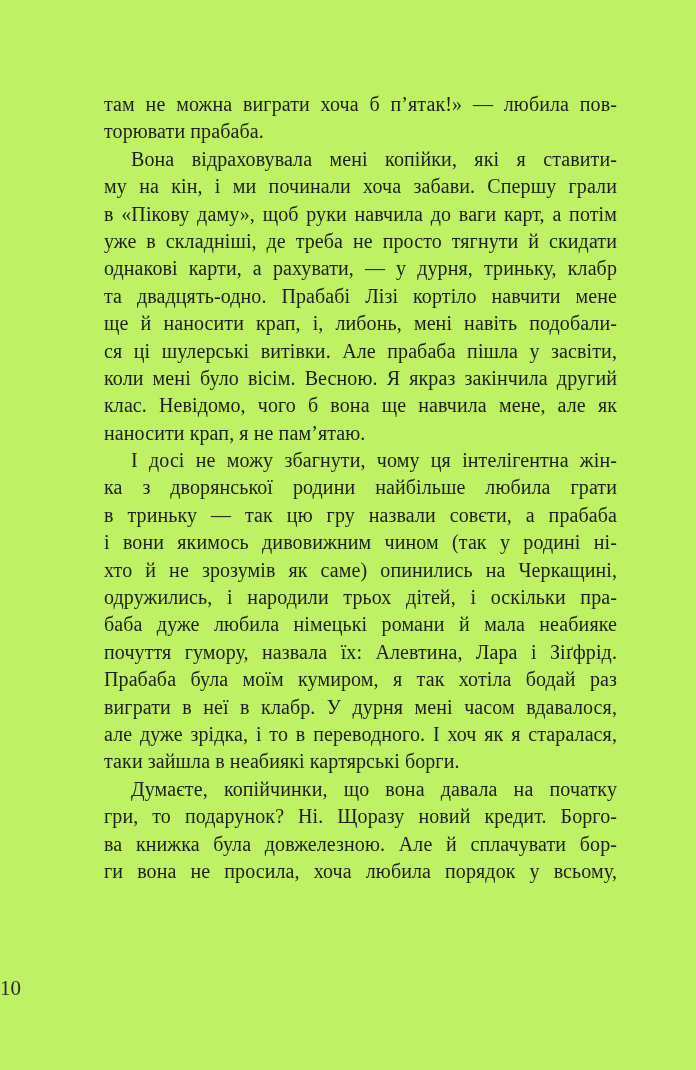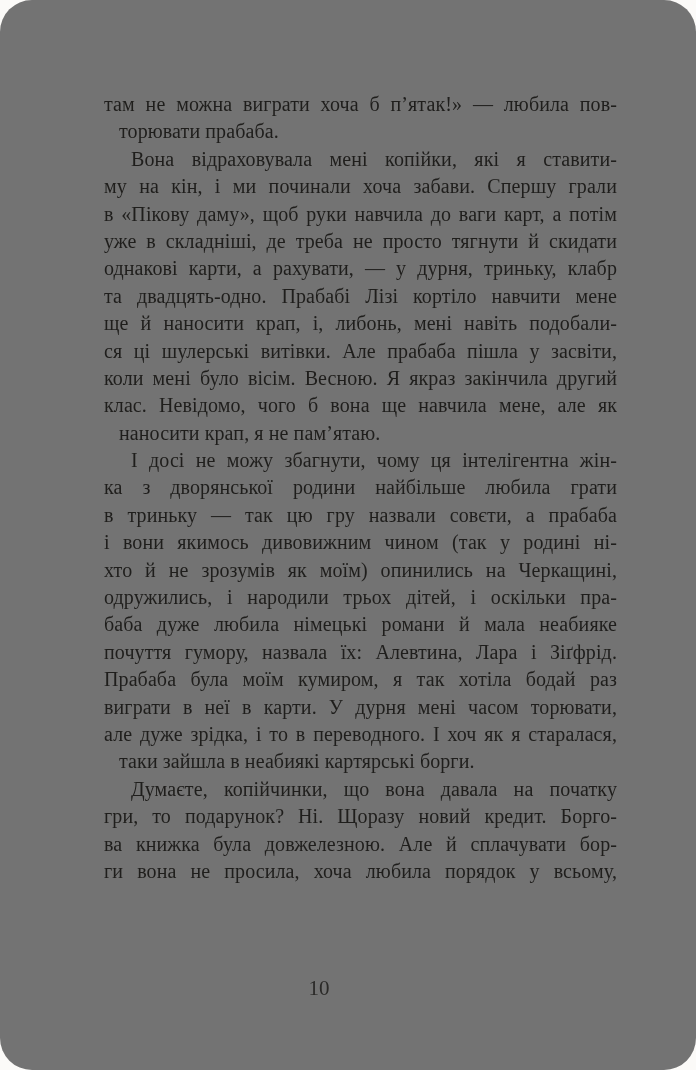--- a/index.html
+++ b/index.html
@@ -9,22 +9,21 @@
   body {
     width: 696px;
     height: 1070px;
     position: relative;
     overflow: hidden;
     background: #fbfaf8;
   }
   .book-page {
     position: absolute;
     inset: 0;
-    background: #737373;
-    border-radius: 32px;
+    background: #bef264;
   }
   .text-block {
     position: absolute;
     left: 104px;
     top: 91px;
     width: 513px;
     font-family: "Liberation Serif", "DejaVu Serif", serif;
     font-size: 20px;
     line-height: 27.4px;
     color: #1f1e1c;
@@ -35,31 +34,30 @@
     padding: 0;
   }
   .line {
     height: 27.4px;
     text-align: justify;
     text-align-last: justify;
     white-space: normal;
   }
   .line.para-end {
     text-align-last: left;
-    margin-left: 15px;
   }
   .line.indent {
     text-indent: 27px;
   }
   .page-number {
     position: absolute;
     top: 976px;
     left: 0;
     width: 638px;
-    text-align: center;
+    text-align: left;
     font-family: "Liberation Serif", "DejaVu Serif", serif;
     font-size: 21px;
     color: #2b2a28;
   }
 </style>
 </head>
 <body>
 
 <div class="book-page">
   <div class="text-block" id="text-block">
@@ -78,26 +76,26 @@
         <div class="line">ся ці шулерські витівки. Але прабаба пішла у засвіти,</div>
         <div class="line">коли мені було вісім. Весною. Я якраз закінчила другий</div>
         <div class="line">клас. Невідомо, чого б вона ще навчила мене, але як</div>
         <div class="line para-end">наносити крап, я не пам’ятаю.</div>
       </div>
       <div class="paragraph">
         <div class="line indent">І досі не можу збагнути, чому ця інтелігентна жін-</div>
         <div class="line">ка з дворянської родини найбільше любила грати</div>
         <div class="line">в триньку — так цю гру назвали совєти, а прабаба</div>
         <div class="line">і вони якимось дивовижним чином (так у родині ні-</div>
-        <div class="line">хто й не зрозумів як моїм) опинились на Черкащині,</div>
+        <div class="line">хто й не зрозумів як саме) опинились на Черкащині,</div>
         <div class="line">одружились, і народили трьох дітей, і оскільки пра-</div>
         <div class="line">баба дуже любила німецькі романи й мала неабияке</div>
         <div class="line">почуття гумору, назвала їх: Алевтина, Лара і Зіґфрід.</div>
         <div class="line">Прабаба була моїм кумиром, я так хотіла бодай раз</div>
-        <div class="line">виграти в неї в карти. У дурня мені часом торювати,</div>
+        <div class="line">виграти в неї в клабр. У дурня мені часом вдавалося,</div>
         <div class="line">але дуже зрідка, і то в переводного. І хоч як я старалася,</div>
         <div class="line para-end">таки зайшла в неабиякі картярські борги.</div>
       </div>
       <div class="paragraph">
         <div class="line indent">Думаєте, копійчинки, що вона давала на початку</div>
         <div class="line">гри, то подарунок? Ні. Щоразу новий кредит. Борго-</div>
         <div class="line">ва книжка була довжелезною. Але й сплачувати бор-</div>
         <div class="line">ги вона не просила, хоча любила порядок у всьому,</div>
       </div>
     </div>

